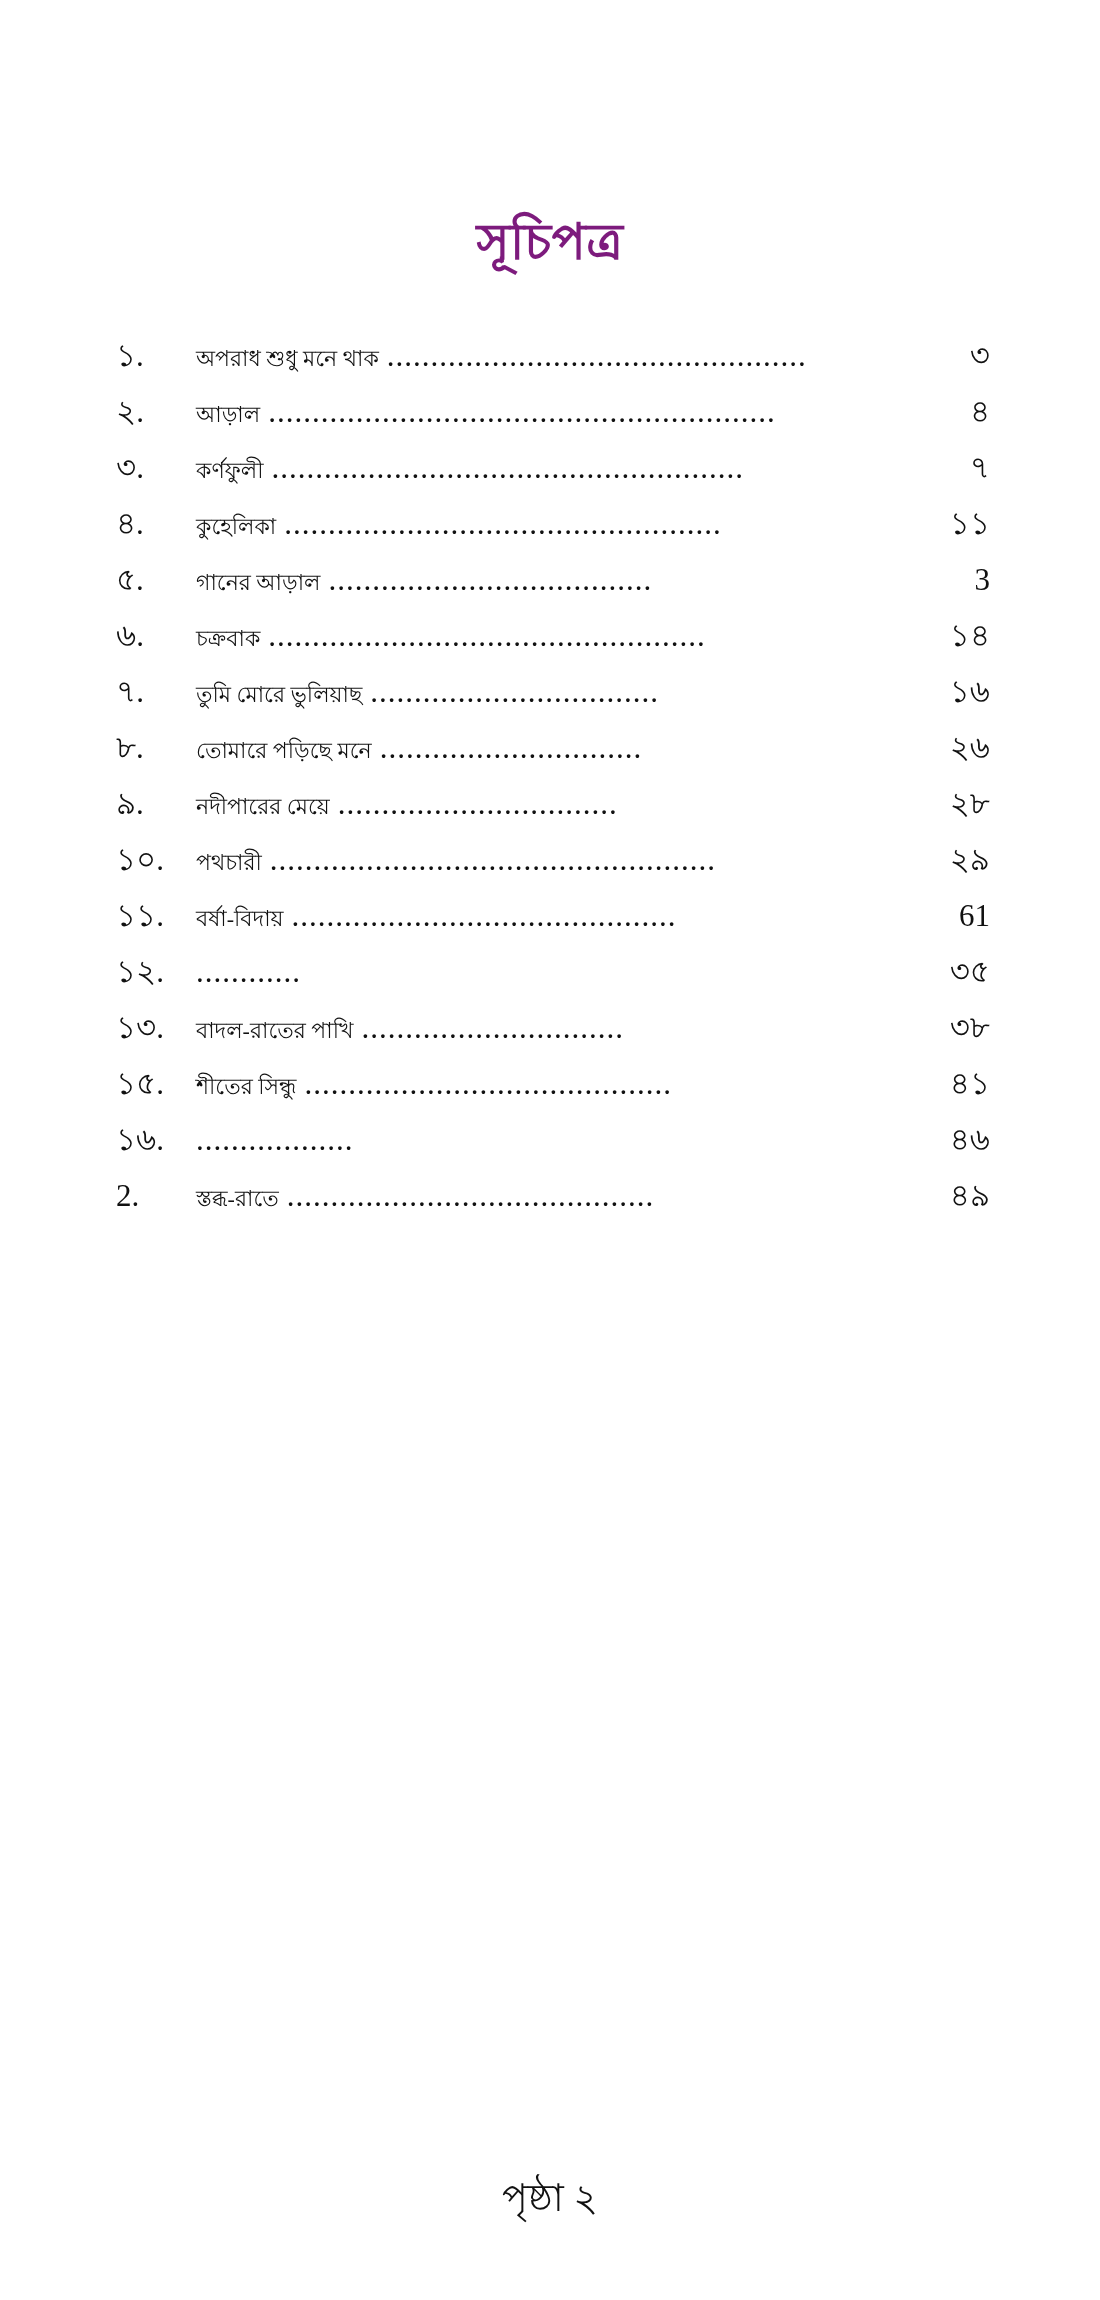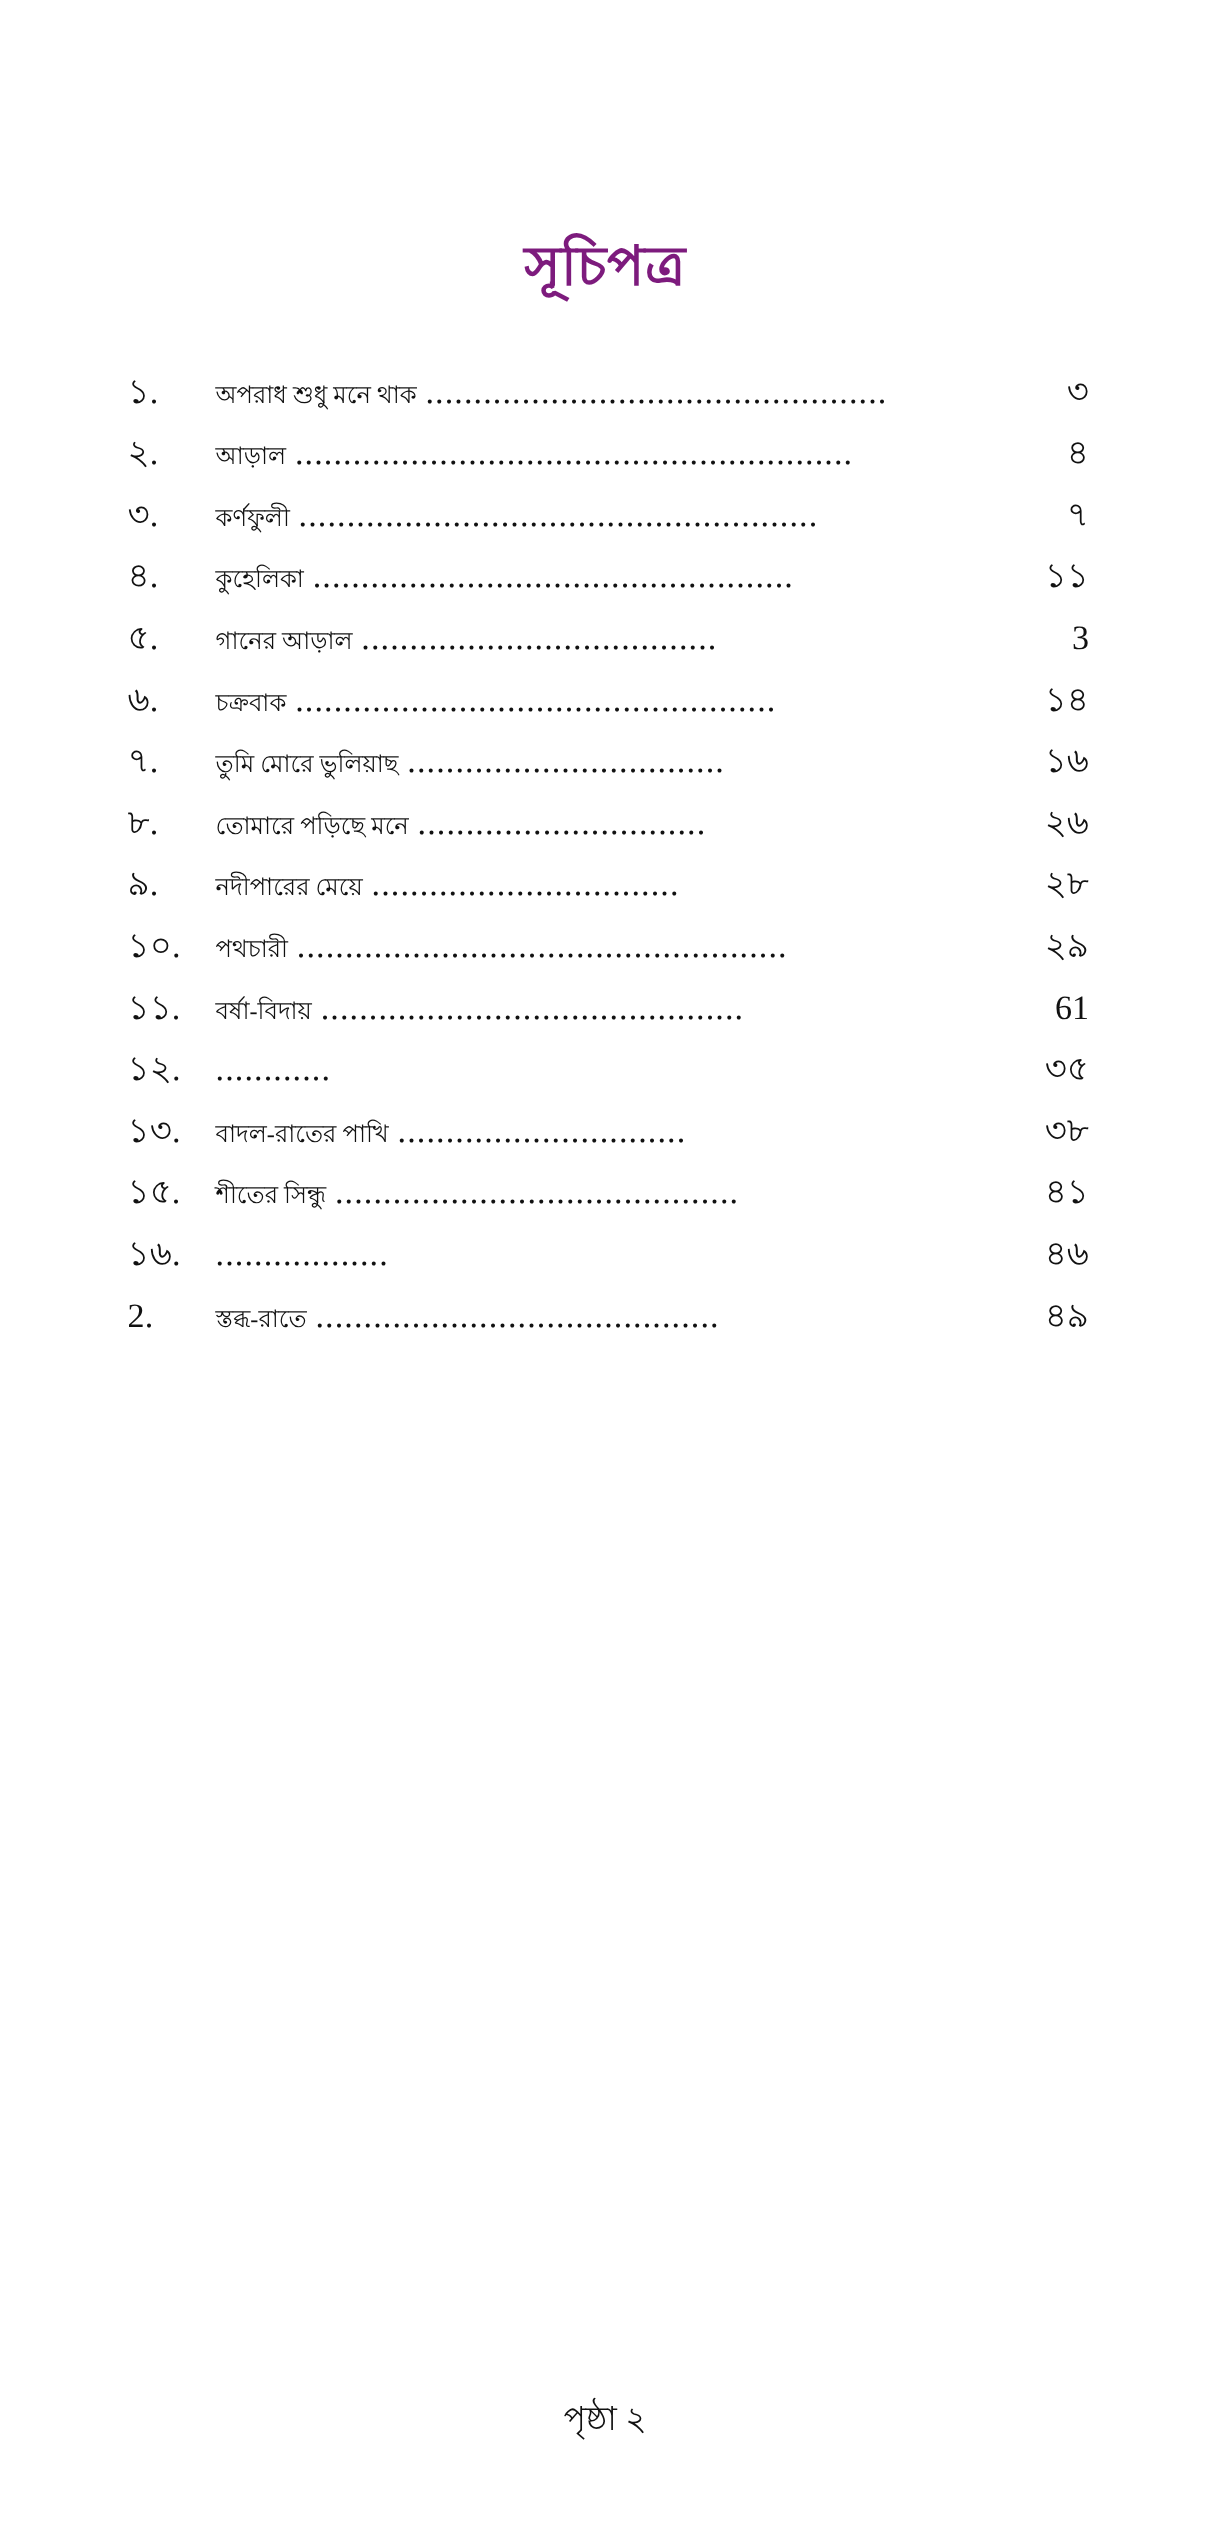--- a/index.html
+++ b/index.html
@@ -80,21 +80,21 @@
   }
   .page-footer {
     position: absolute;
     left: 0;
     right: 0;
     bottom: 0;
     height: 200px;
     display: flex;
     align-items: center;
     justify-content: center;
-    font-size: 30px;
+    font-size: 38px;
     text-align: center;
   }
 </style>
 </head>
 <body>
 
 <div class="page">
 
   <h1 class="toc-title" style="color: rgb(125, 27, 125);">সূচিপত্র</h1>
 

